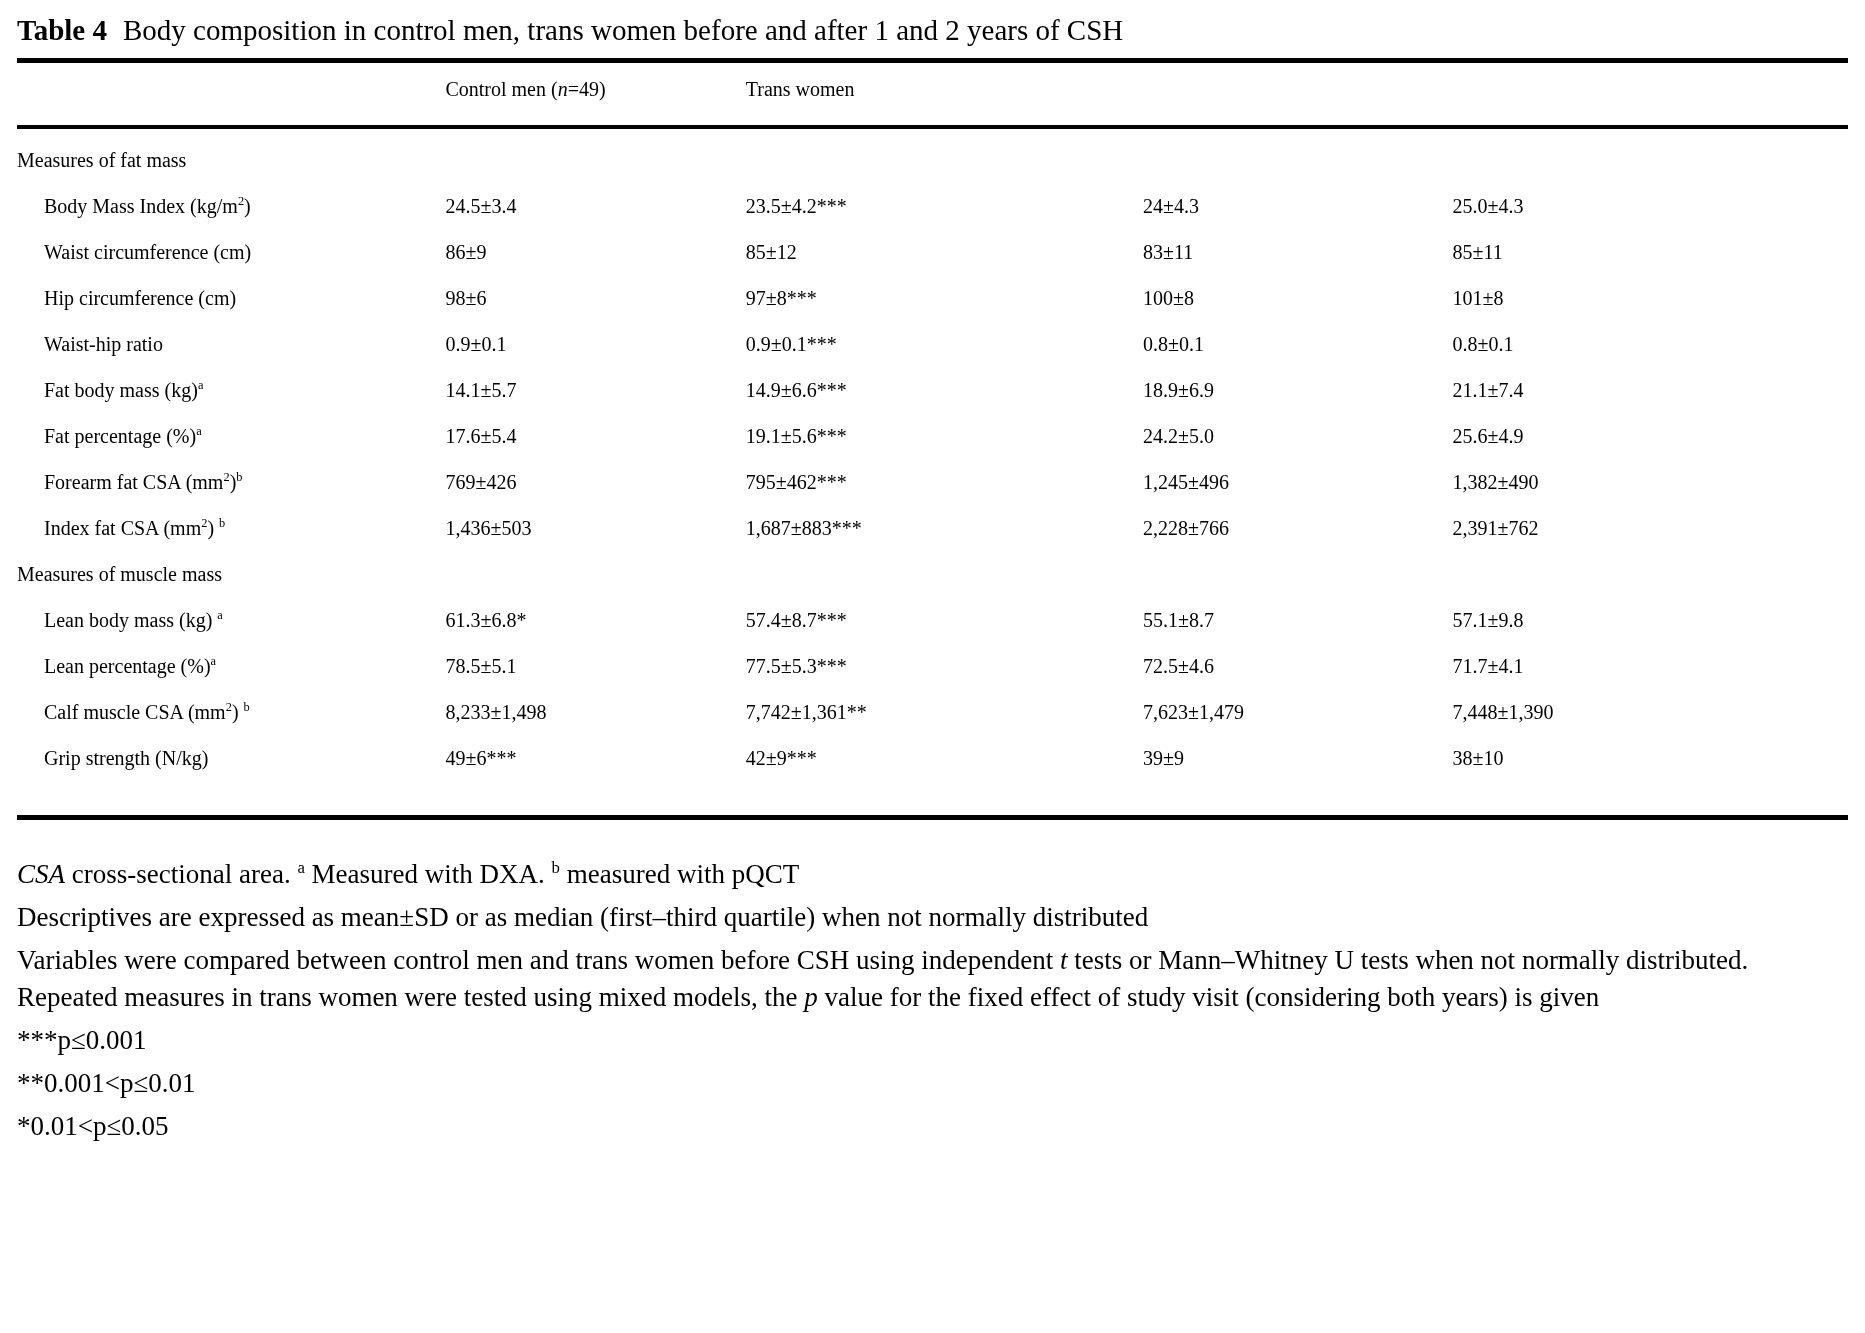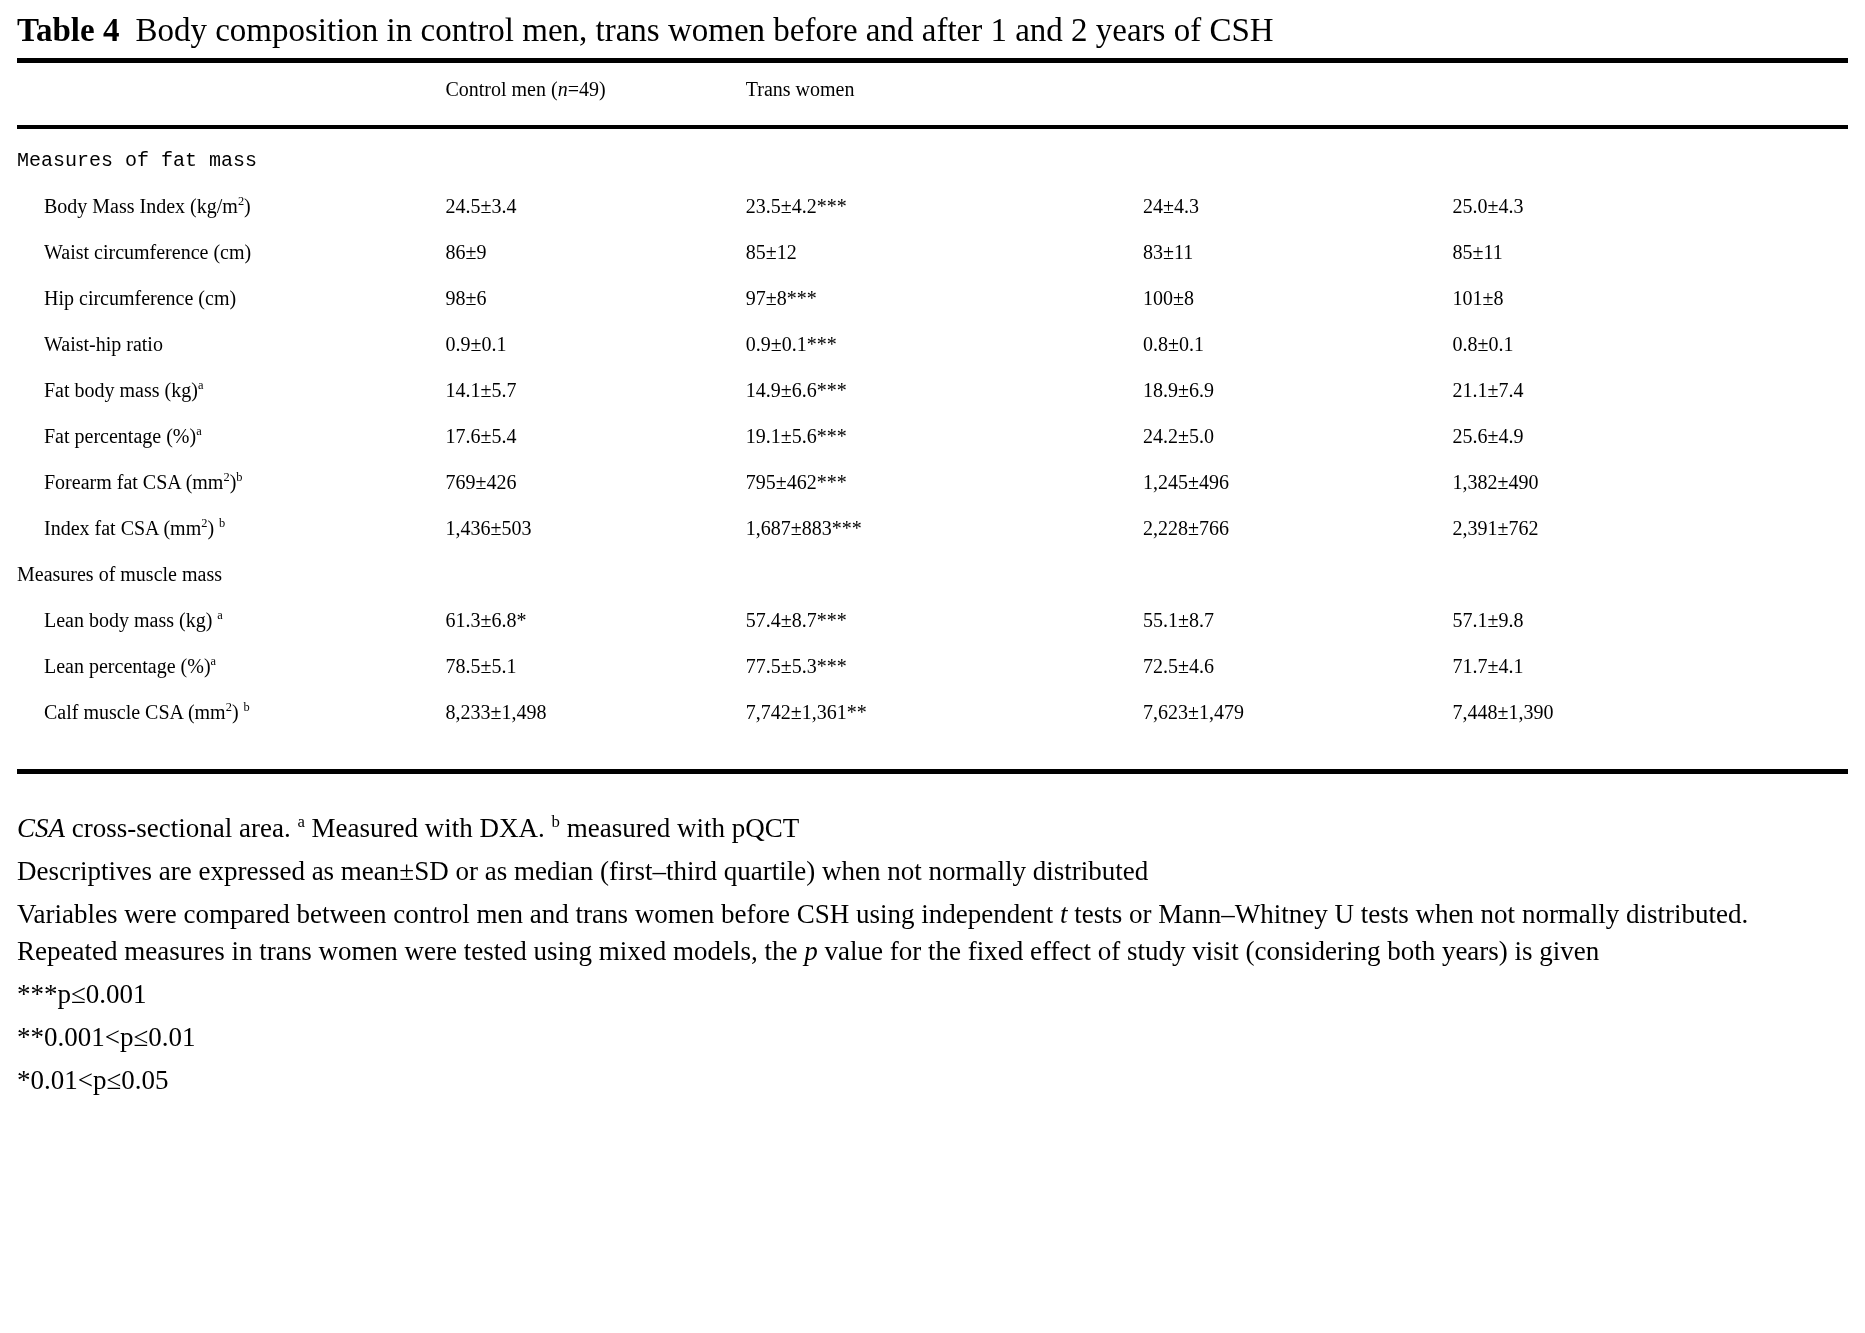--- a/index.html
+++ b/index.html
@@ -11,21 +11,21 @@
   body {
     width: 1865px;
     height: 1333px;
     font-family: "Liberation Serif", "DejaVu Serif", serif;
     overflow: hidden;
   }
   .page {
     padding: 12px 17px 0 17px;
   }
   .title {
-    font-size: 33px;
+    font-size: 29px;
     line-height: 36px;
     margin-bottom: 10px;
     white-space: nowrap;
   }
   .title .bold {
     font-weight: bold;
     margin-right: 16px;
   }
   table.main {
     width: 100%;
@@ -47,21 +47,21 @@
   th.trans { border-bottom: 3px solid #000000; }
   tbody {
     border-bottom: 5px solid #000;
   }
   tbody td {
     height: 46px;
     padding: 0;
     white-space: nowrap;
     vertical-align: middle;
   }
-  tbody tr:first-child td { padding-top: 8px; font-family: Liberation Mono, monospace; }
+  tbody tr:first-child td { padding-top: 8px; }
   tbody tr:last-child td { padding-bottom: 34px; }
   td.num { text-align: left; }
   td.label.indent { padding-left: 27px; }
   sup {
     font-size: 0.62em;
     line-height: 0;
     vertical-align: super;
   }
   .it { font-style: italic; }
   .footnotes {
@@ -182,20 +182,27 @@
           <td class="num">72.5±4.6</td>
           <td class="num">71.7±4.1</td>
         </tr>
         <tr>
           <td class="label indent"><span>Calf muscle CSA (mm</span><sup>2</sup><span>) </span><sup>b</sup></td>
           <td class="num">8,233±1,498</td>
           <td class="num">7,742±1,361**</td>
           <td class="num">7,623±1,479</td>
           <td class="num">7,448±1,390</td>
         </tr>
+        <tr>
+          <td class="label indent"><span>Grip strength (N/kg)</span></td>
+          <td class="num">49±6***</td>
+          <td class="num">42±9***</td>
+          <td class="num">39±9</td>
+          <td class="num">38±10</td>
+        </tr>
       </tbody>
   </table>
 
   <div class="footnotes" id="footnotes">
       <div class="footnote"><span class="it">CSA</span><span> cross-sectional area. </span><sup>a</sup><span> Measured with DXA. </span><sup>b</sup><span> measured with pQCT</span></div>
       <div class="footnote"><span>Descriptives are expressed as mean±SD or as median (first–third quartile) when not normally distributed</span></div>
       <div class="footnote"><span>Variables were compared between control men and trans women before CSH using independent </span><span class="it">t</span><span> tests or Mann–Whitney U tests when not normally distributed. Repeated measures in trans women were tested using mixed models, the </span><span class="it">p</span><span> value for the fixed effect of study visit (considering both years) is given</span></div>
       <div class="footnote"><span>***p≤0.001</span></div>
       <div class="footnote"><span>**0.001&lt;p≤0.01</span></div>
       <div class="footnote"><span>*0.01&lt;p≤0.05</span></div>

